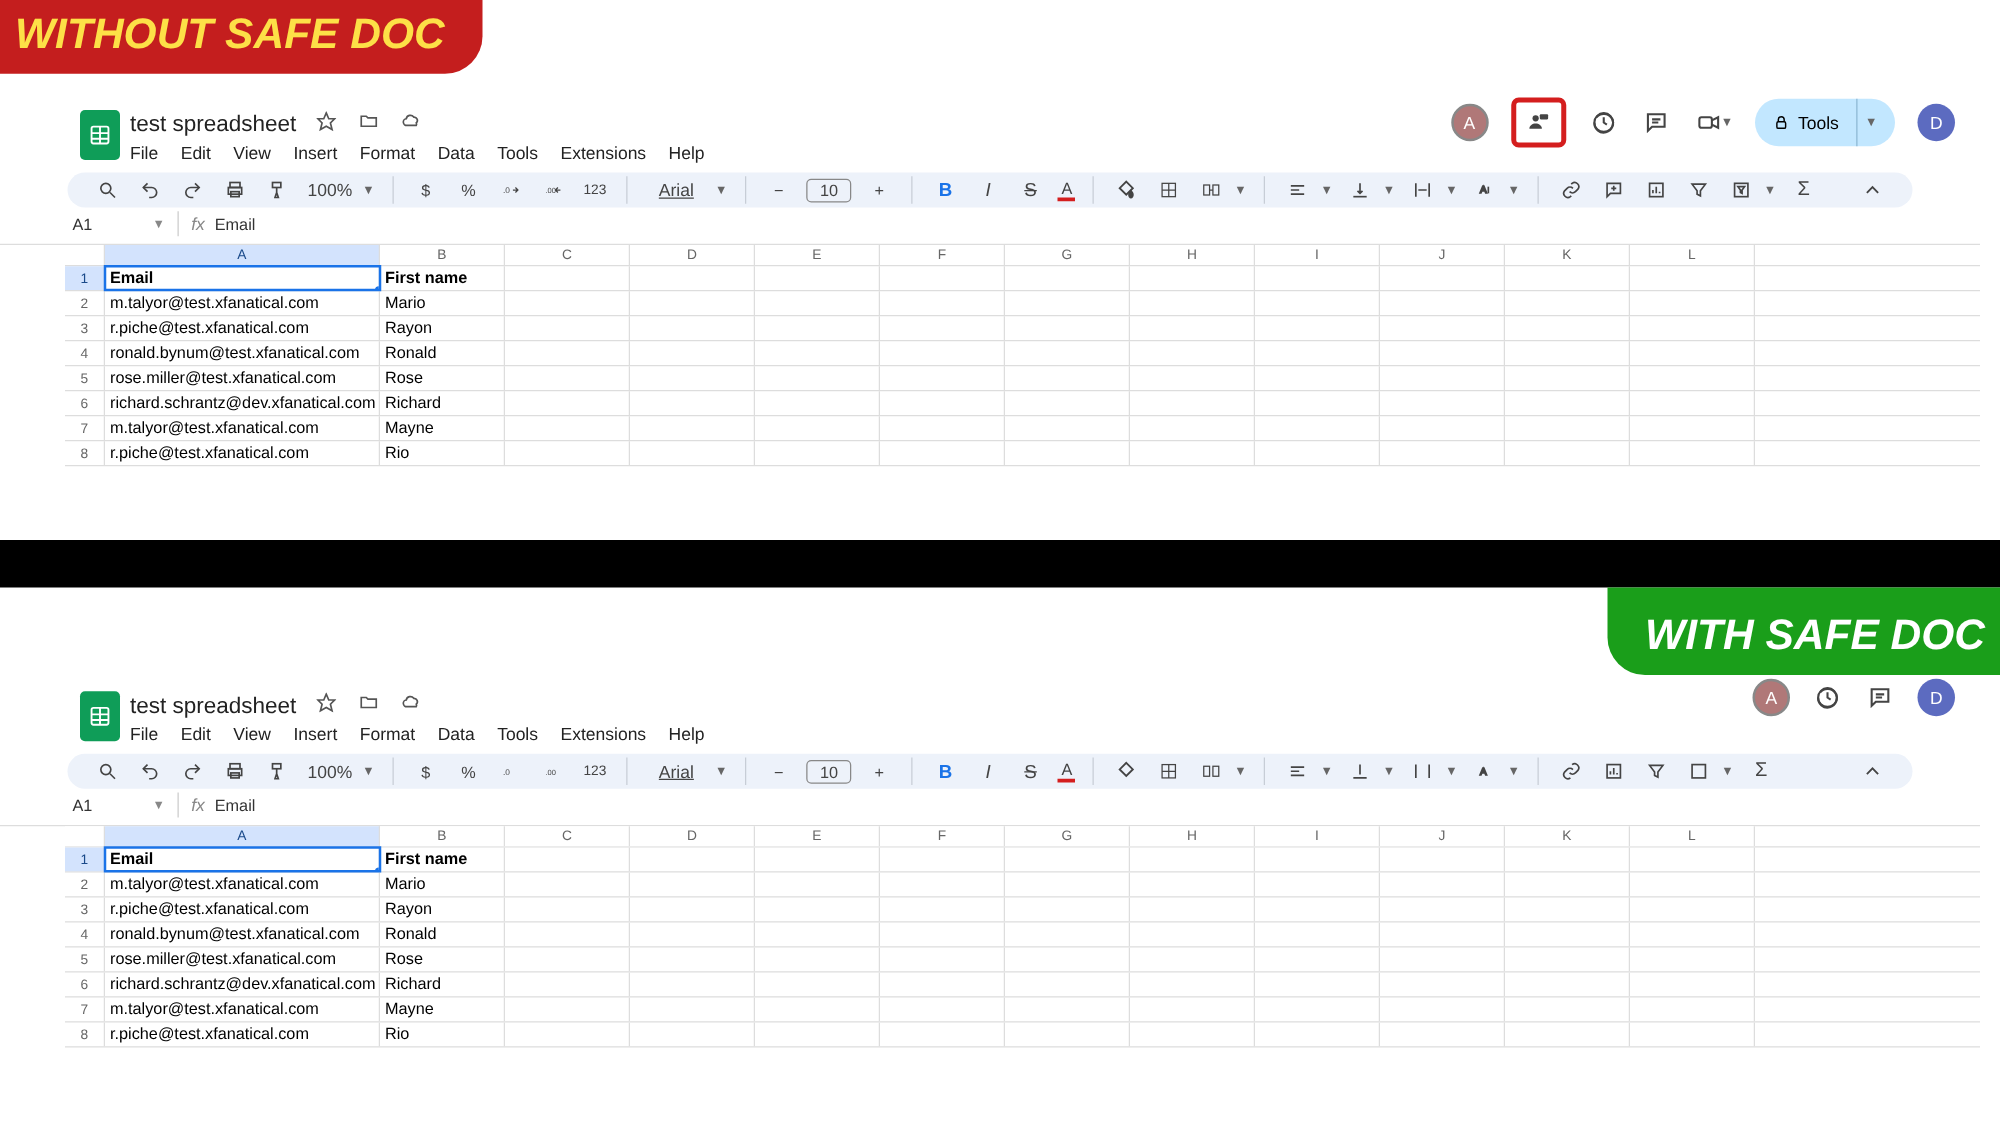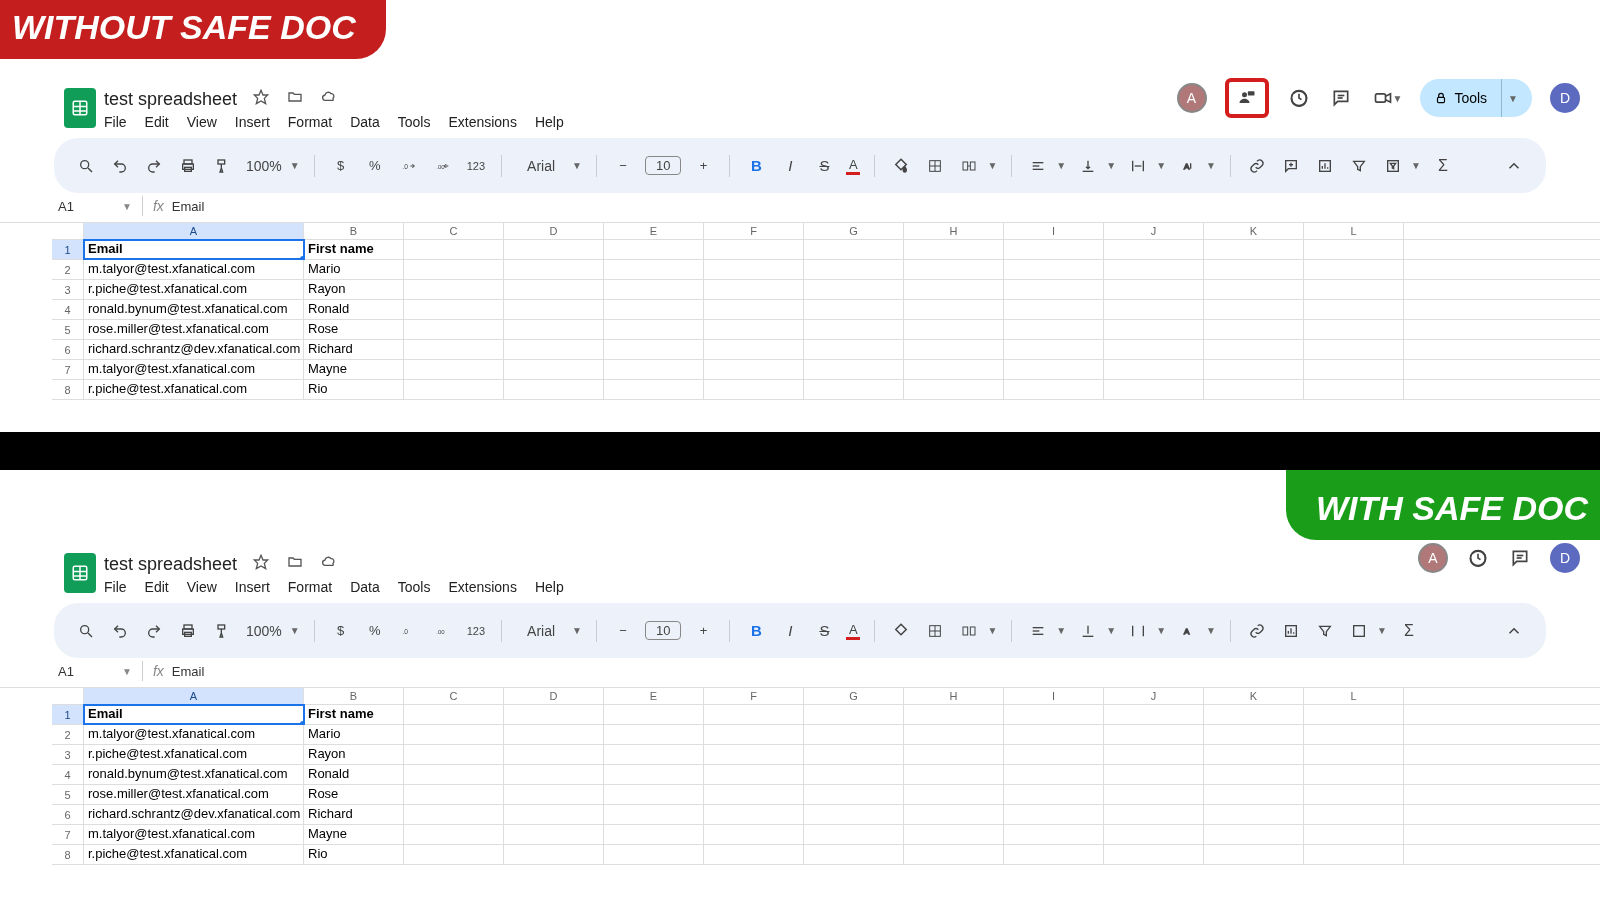--- a/index.html
+++ b/index.html
@@ -2,21 +2,21 @@
 <html><head>
 <meta charset="utf-8">
 <style>
 * { margin: 0; padding: 0; box-sizing: border-box; font-family: Arial, sans-serif; }
 body { background: #fff; width: 1600px; height: 900px; overflow: hidden; }
 
 .banner-red {
   position: absolute;
   top: 0; left: 0;
   background: #c41e1e;
-  color: #ffffff;
+  color: #fde047;
   font-size: 34px;
   font-weight: 900;
   font-style: italic;
   padding: 8px 30px 12px 12px;
   border-bottom-right-radius: 30px;
 }
 .banner-green {
   position: absolute;
   right: 0;
   background: #1a9e1a;
@@ -29,21 +29,21 @@
 }
 .divider-black {
   position: absolute;
   left: 0; right: 0;
   height: 38px;
   background: #000;
 }
 
 .sheet-instance {
   position: absolute;
-  left: 0; right: 0;
+  left: 0; right: 16px;
   background: #fff;
 }
 
 .header-row1 {
   display: flex;
   align-items: center;
   padding: 4px 10px 0 60px;
   position: relative;
   height: 30px;
 }
@@ -131,33 +131,33 @@
   display: flex;
   gap: 18px;
   font-size: 14px;
   color: #222;
 }
 
 .toolbar {
   margin: 4px 54px 0 54px;
   background: #edf2fa;
   border-radius: 24px;
-  height: 55px;
+  height: 28px;
   display: flex;
   align-items: center;
   padding: 0 20px;
   gap: 10px;
   color: #444;
 }
 .toolbar .sep { width: 1px; height: 22px; background: #c7cdd6; margin: 0 4px; }
 .tb-btn { display: flex; align-items: center; justify-content: center; width: 24px; height: 24px; font-size: 13px; }
 .tb-btn svg { width: 16px; height: 16px; }
 .tb-btn.wide { width: auto; padding: 0 2px; }
 .tb-zoom { font-size: 14px; }
-.tb-font { font-size: 14px; min-width: 50px; }
+.tb-font { font-size: 14px; min-width: 50px; text-decoration: underline; }
 .tb-fontsize { border: 1px solid #888; border-radius: 4px; padding: 1px 10px; font-size: 13px; min-width: 22px; text-align: center; }
 .tb-bold { font-weight: bold; font-size: 15px; color: #1a73e8; }
 .tb-italic { font-style: italic; font-size: 15px; }
 .tb-strike { text-decoration: line-through; font-size: 15px; }
 .tb-textcolor { display: flex; flex-direction: column; align-items: center; font-size: 13px; gap:0; }
 .tb-textcolor .underline { width: 14px; height: 3px; background: #d41e1e; }
 .tb-fill svg { width: 18px; height: 18px; }
 .tb-caret { font-size: 10px; margin-left: -4px; color: #666; }
 .tb-123 { font-size: 11px; font-weight: 500; }
 .tb-functions { font-size: 16px; }

